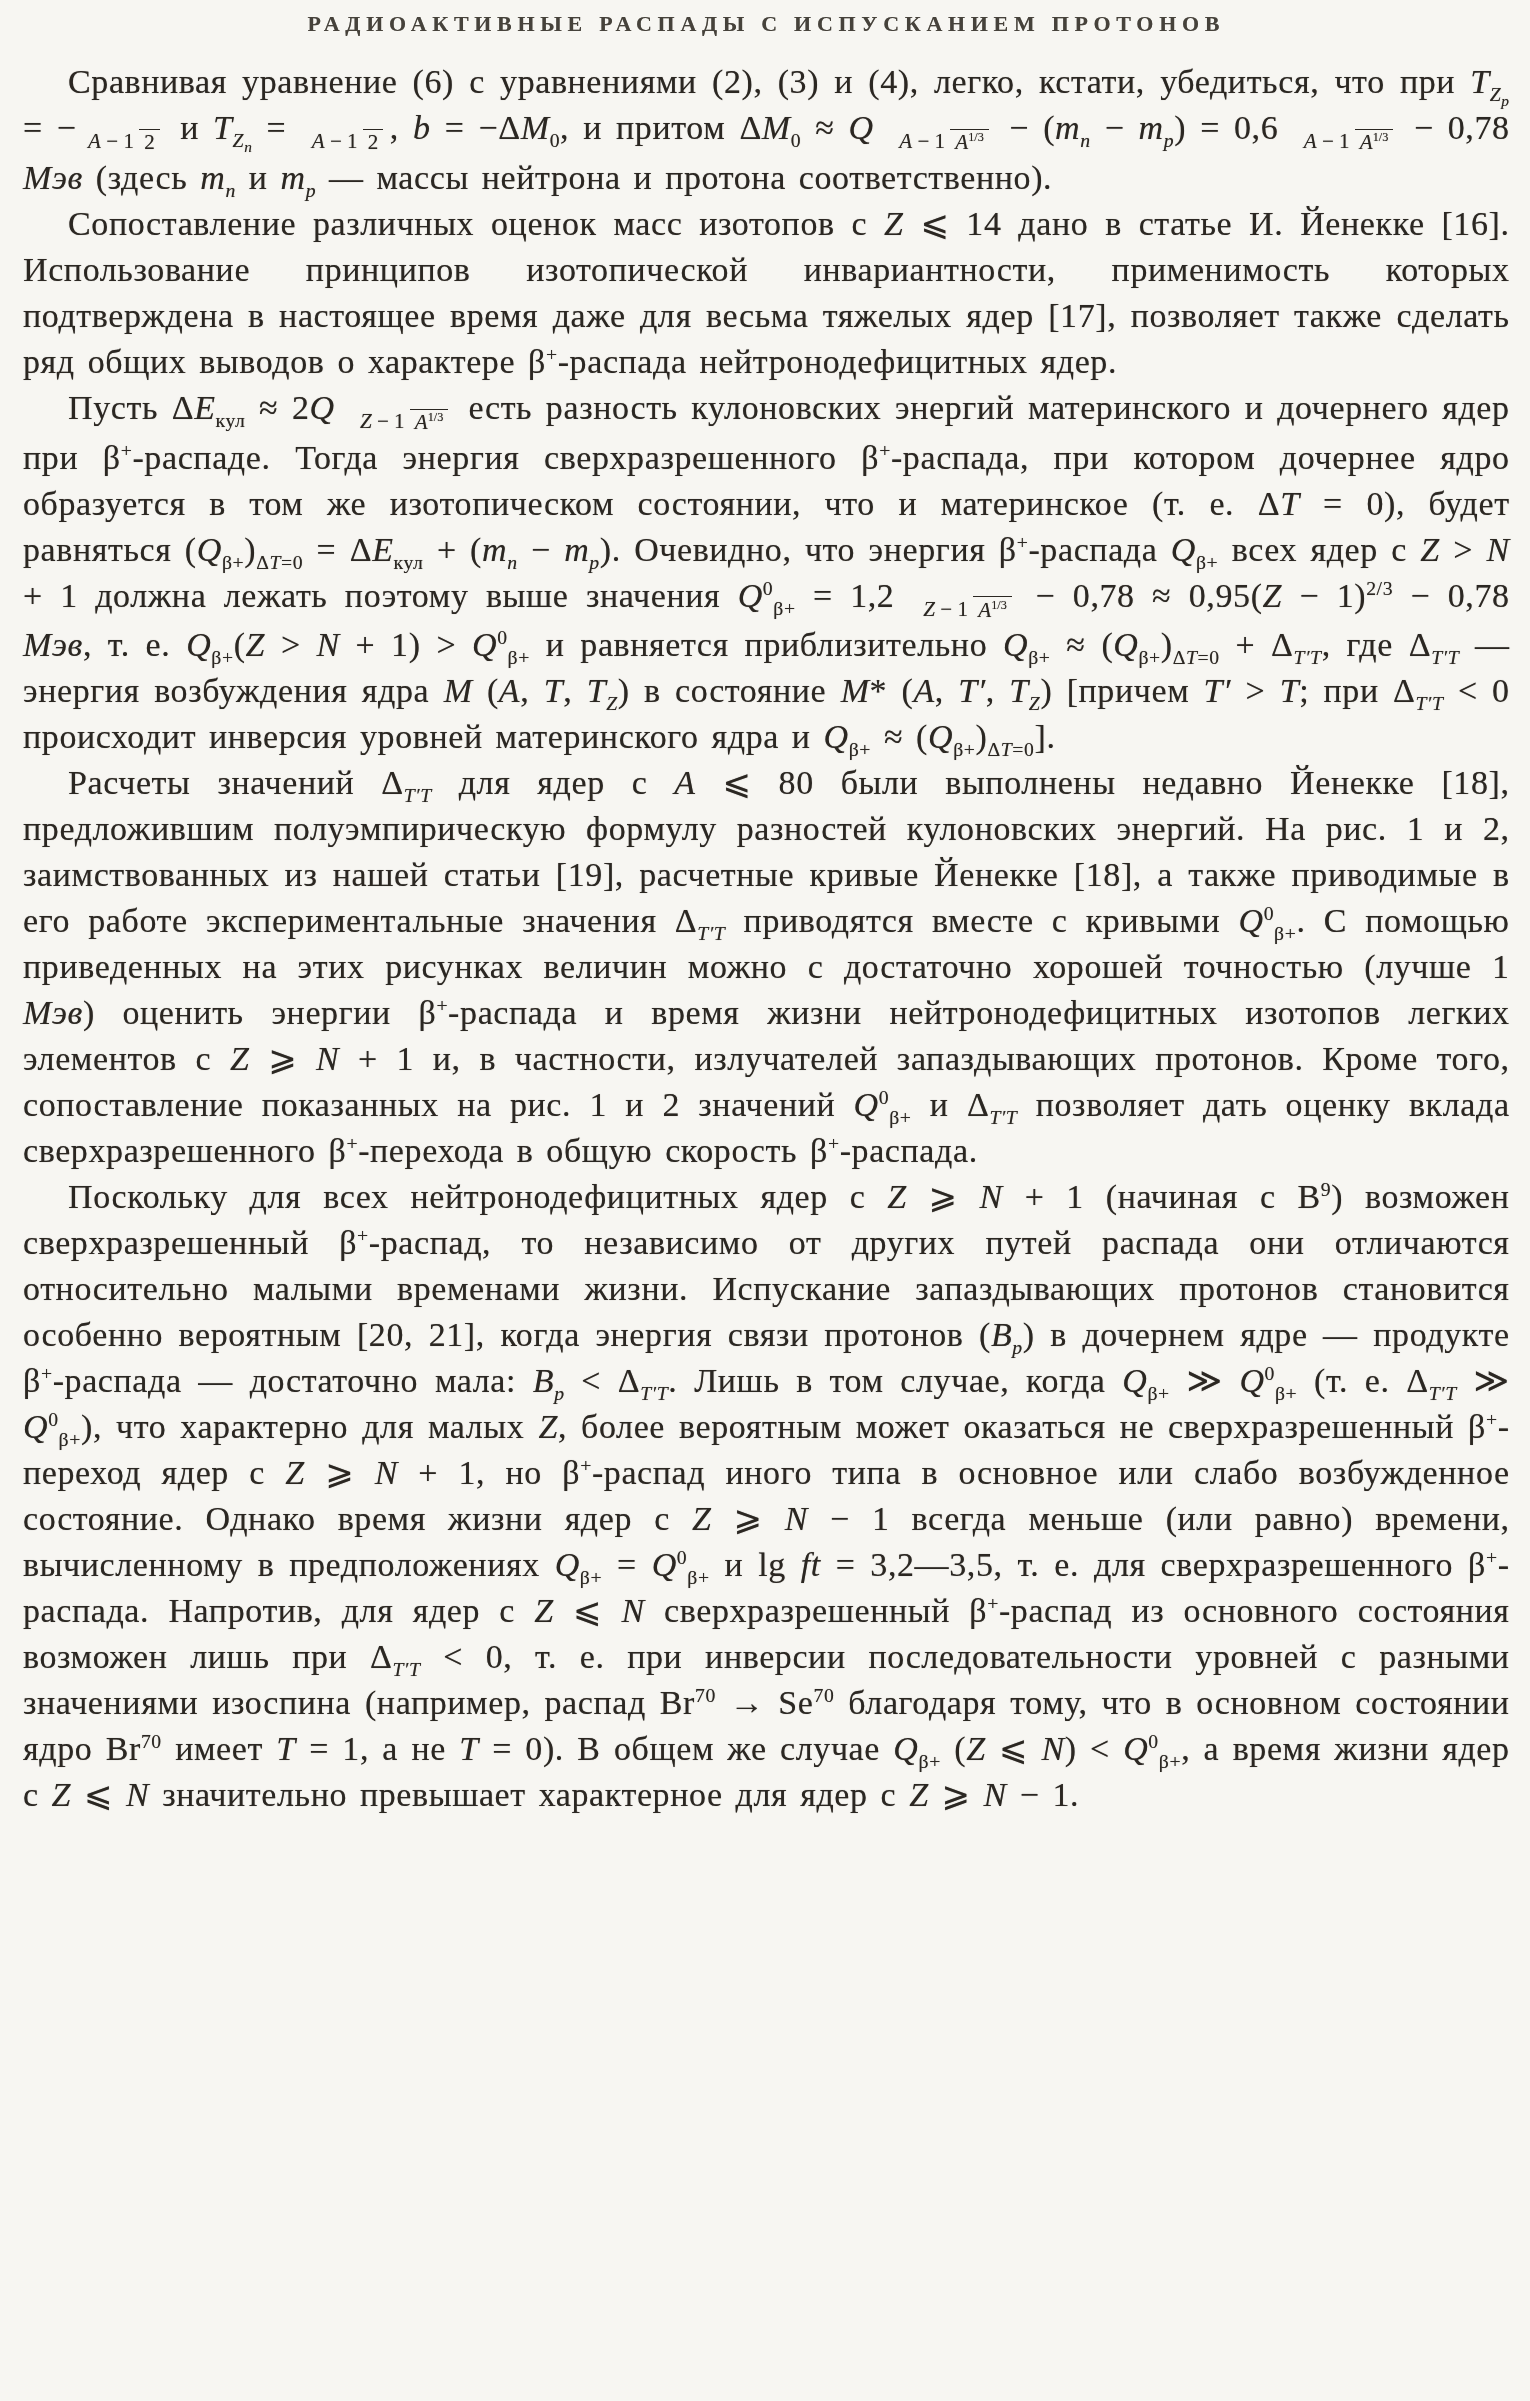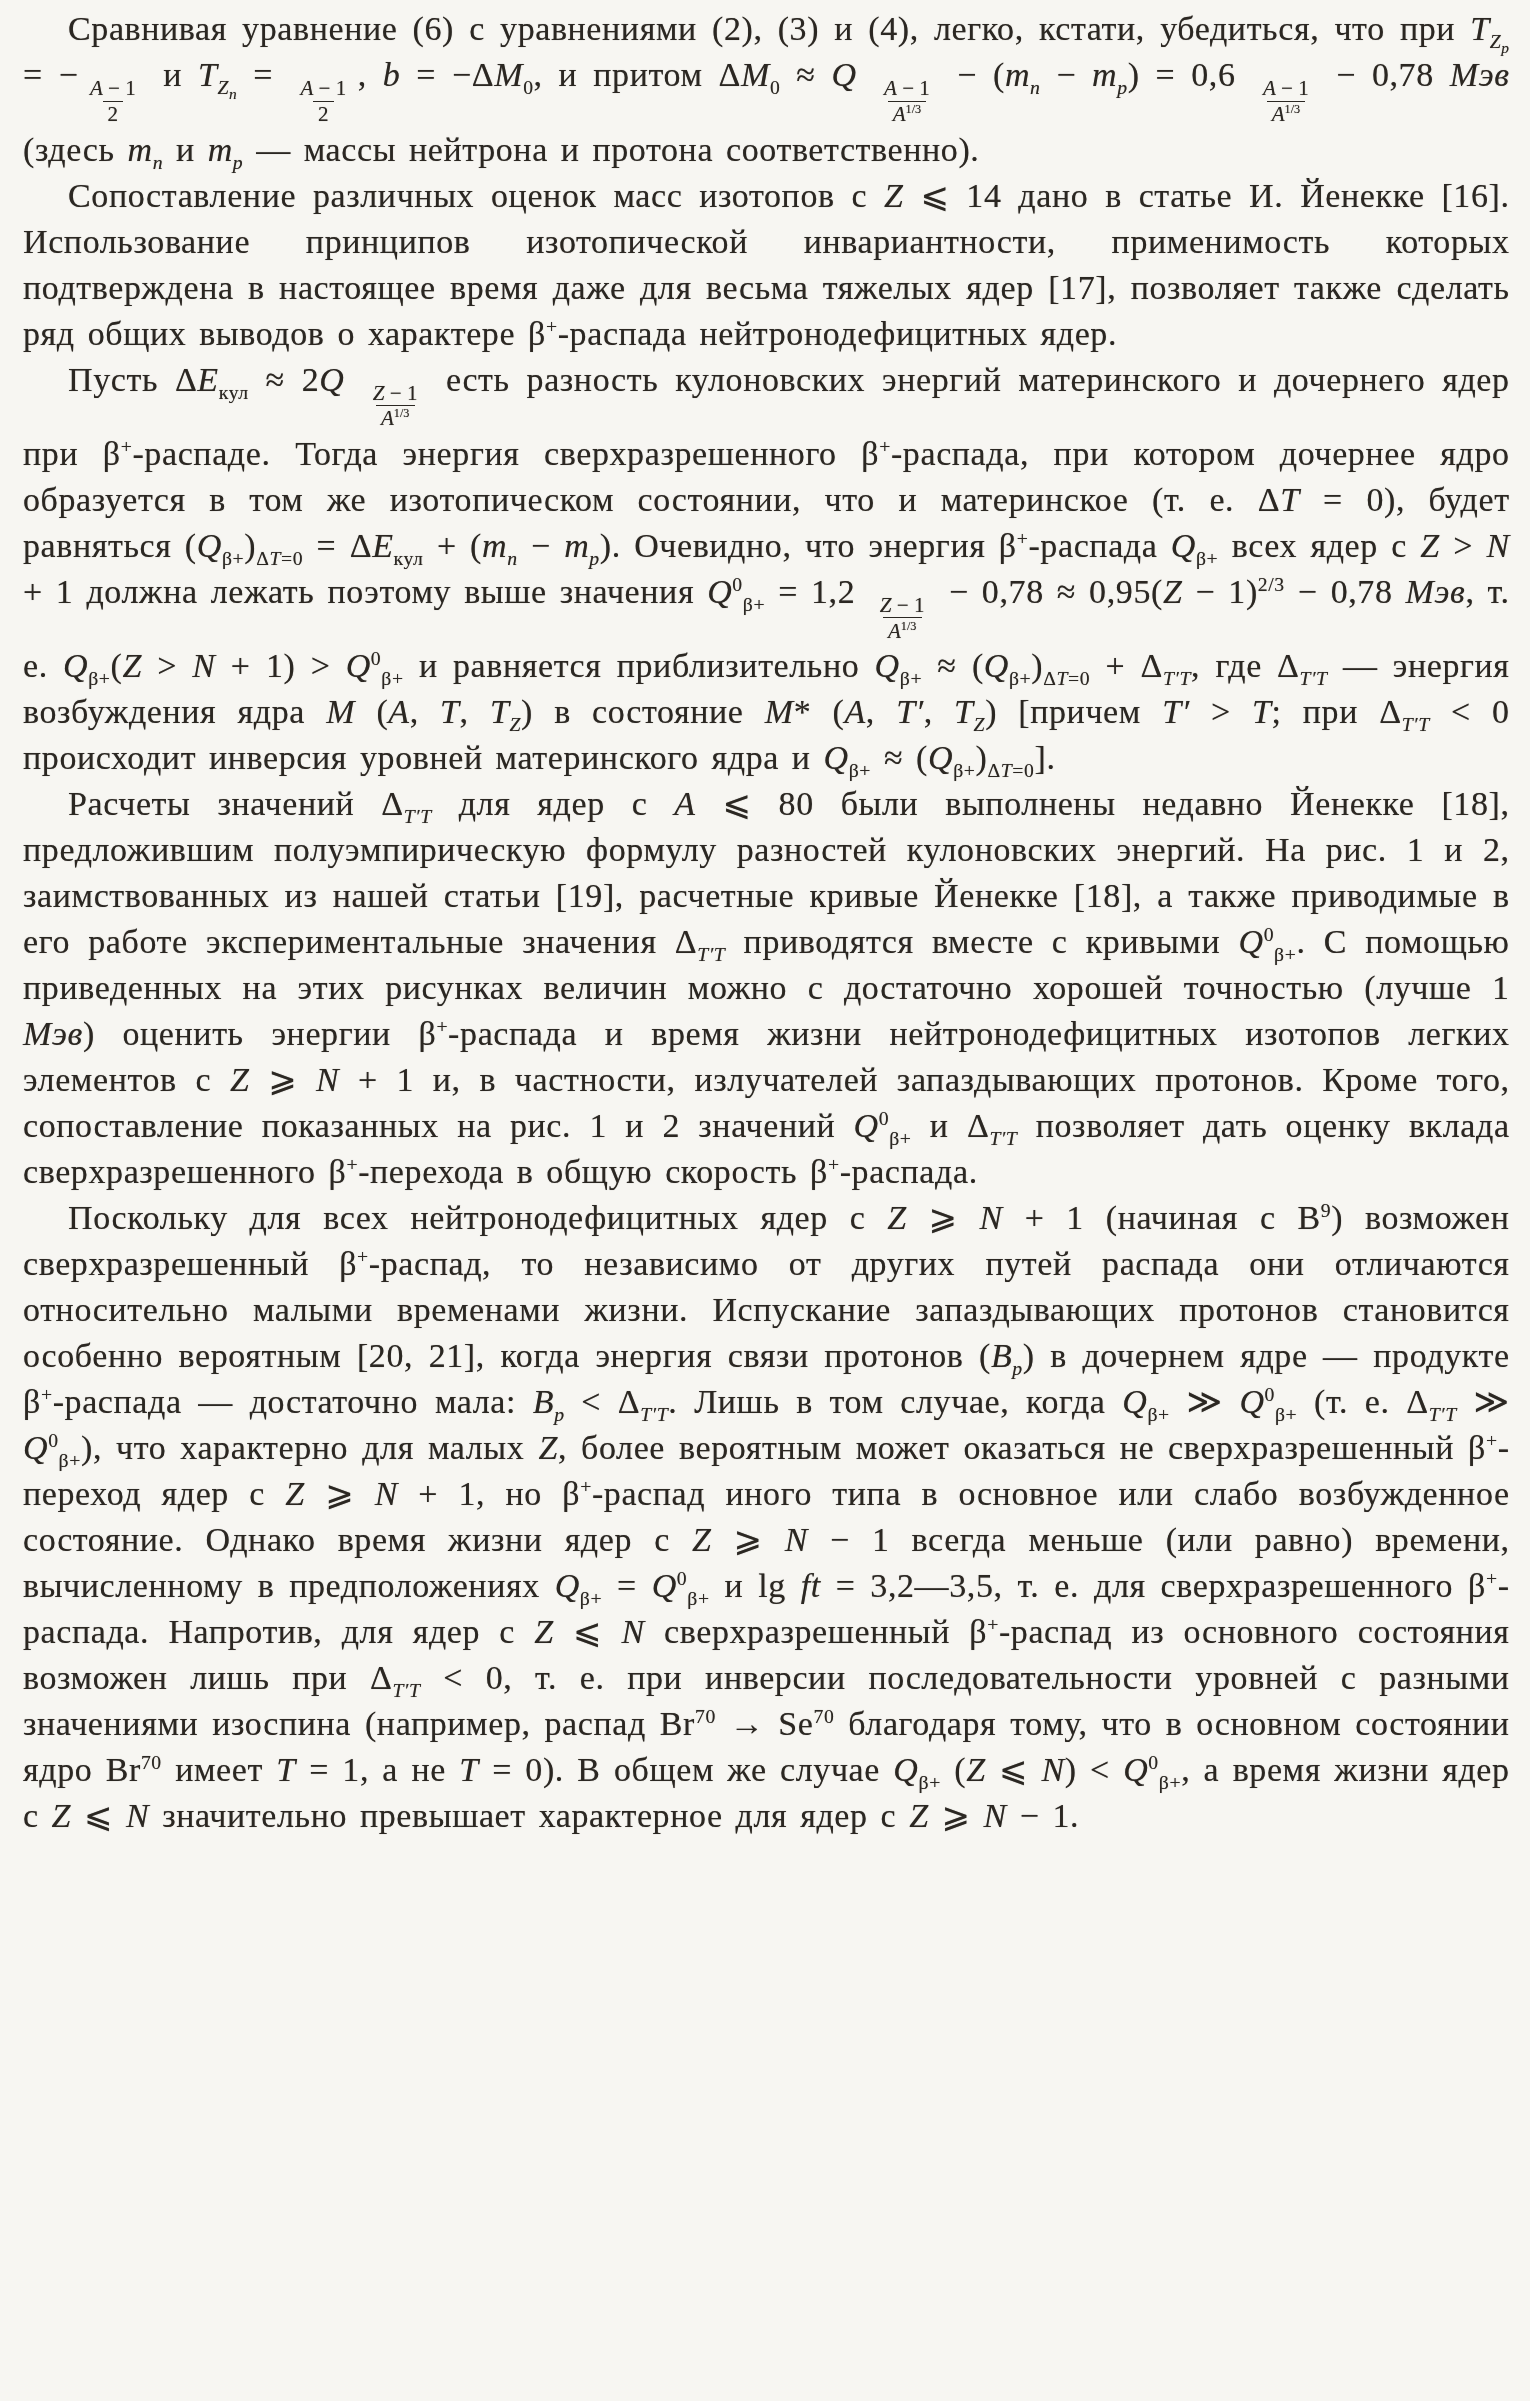--- a/index.html
+++ b/index.html
@@ -36,37 +36,38 @@
   .para {
     margin: 0;
     text-align: justify;
     text-indent: 45px;
   }
   .para i { font-style: italic; }
   sup, sub { line-height: 0; font-size: 0.58em; }
   sub sub, sub sup, sup sub { font-size: 0.78em; }
   .frac {
     display: inline-flex;
-    flex-direction: column;
+    flex-direction: row;
     align-items: center;
     vertical-align: -0.42em;
     font-size: 0.62em;
     line-height: 1.12;
     margin: 0 6.4px;
     text-indent: 0;
     letter-spacing: 0;
     word-spacing: 0;
   }
   .frac .num { padding: 0 5.1px; }
   .frac .den { border-top: 1.9px solid currentColor; padding: 1.3px 5.1px 0; }
 </style>
 </head>
 <body>
 
 <div class="page">
+  <header class="running-head">РАДИОАКТИВНЫЕ РАСПАДЫ С ИСПУСКАНИЕМ ПРОТОНОВ</header>
   <main class="body-text">
     <p class="para">Сравнивая уравнение (6) с уравнениями (2), (3) и (4), легко, кстати, убедиться, что при <i>T<sub>Z<sub>p</sub></sub></i> = −<span class="frac">
           <span class="num"><i>A</i> − 1</span>
           <span class="den">2</span>
         </span> и <i>T<sub>Z<sub>n</sub></sub></i> = <span class="frac">
           <span class="num"><i>A</i> − 1</span>
           <span class="den">2</span>
         </span>, <i>b</i> = −Δ<i>M</i><sub>0</sub>, и притом Δ<i>M</i><sub>0</sub> ≈ <i>Q</i> <span class="frac">
           <span class="num"><i>A</i> − 1</span>
           <span class="den"><i>A</i><sup>1/3</sup></span>

